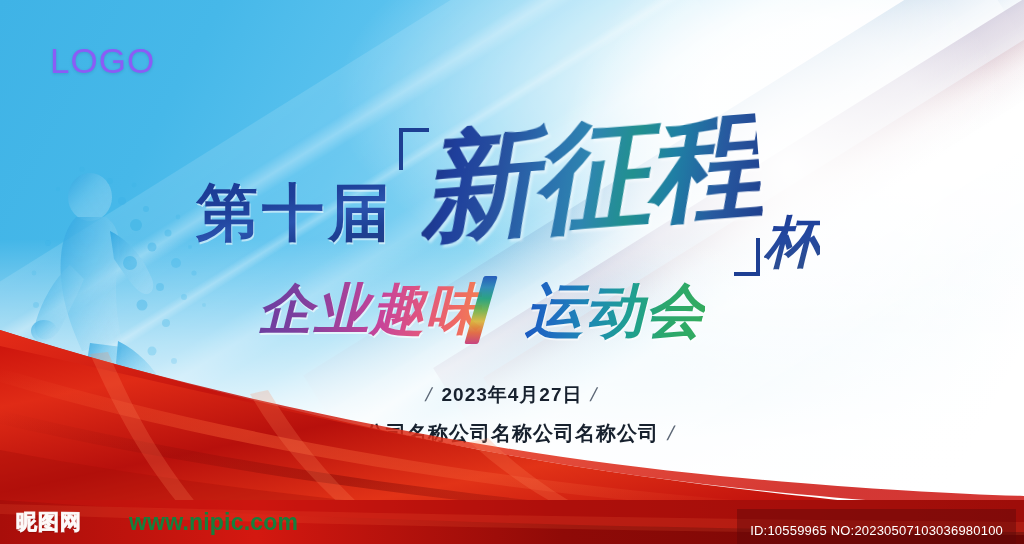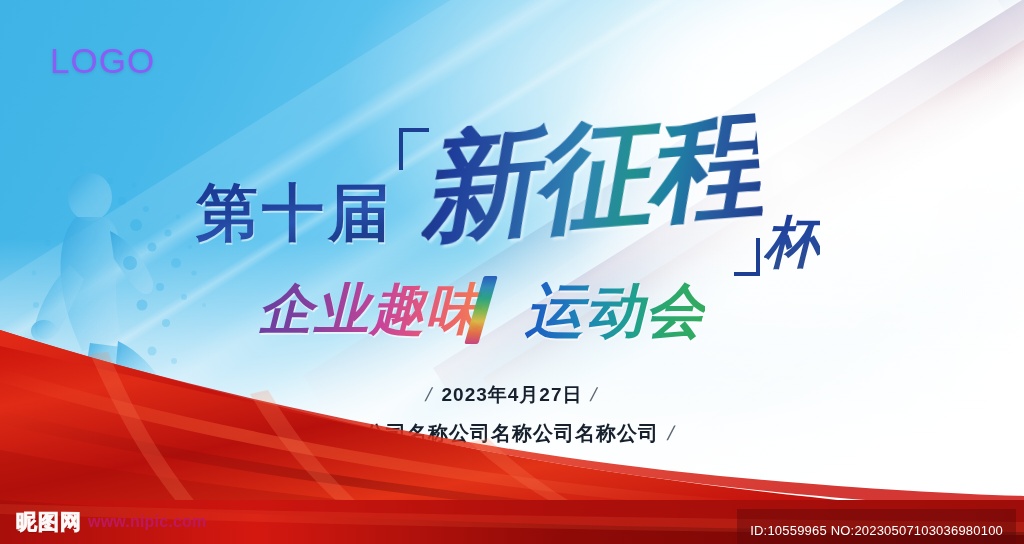--- a/index.html
+++ b/index.html
@@ -222,34 +222,35 @@
   
   .ribbon{position:absolute;left:0;bottom:0;width:1024px;height:220px;}
   .ribbon svg{display:block;width:100%;height:100%;}
 
   
   .footer{
     position:absolute;left:0;bottom:0;width:1024px;height:44px;
     display:flex;align-items:center;
   }
   .nipic{
-    display:flex;align-items:center;gap:6px;
+    display:flex;align-items:center;gap:24px;
     margin-left:16px;
   }
   .nipic-cn{
     font-size:21px;font-weight:700;color:#e8c9c2;
     font-family:"DejaVu Sans","Liberation Sans",sans-serif;
     letter-spacing:1px;
     -webkit-text-stroke:1px rgba(255,255,255,.9);
     text-shadow:0 1px 1px rgba(90,0,0,.5);
     line-height:1;
   }
   .nipic-url{
-    font-size:16px;font-weight:700;color:#be185d;letter-spacing:.2px;
+    font-size:23px;font-weight:700;color:#15803d;letter-spacing:.2px;
     line-height:1;
+    margin-left:23px;
   }
   .idbox{
     position:absolute;right:8px;top:9px;
     background:rgba(90,8,10,.42);
     color:#ffffff;
     font-size:13px;letter-spacing:.2px;
     padding:14px 13px;
     white-space:nowrap;
   }
 </style>

